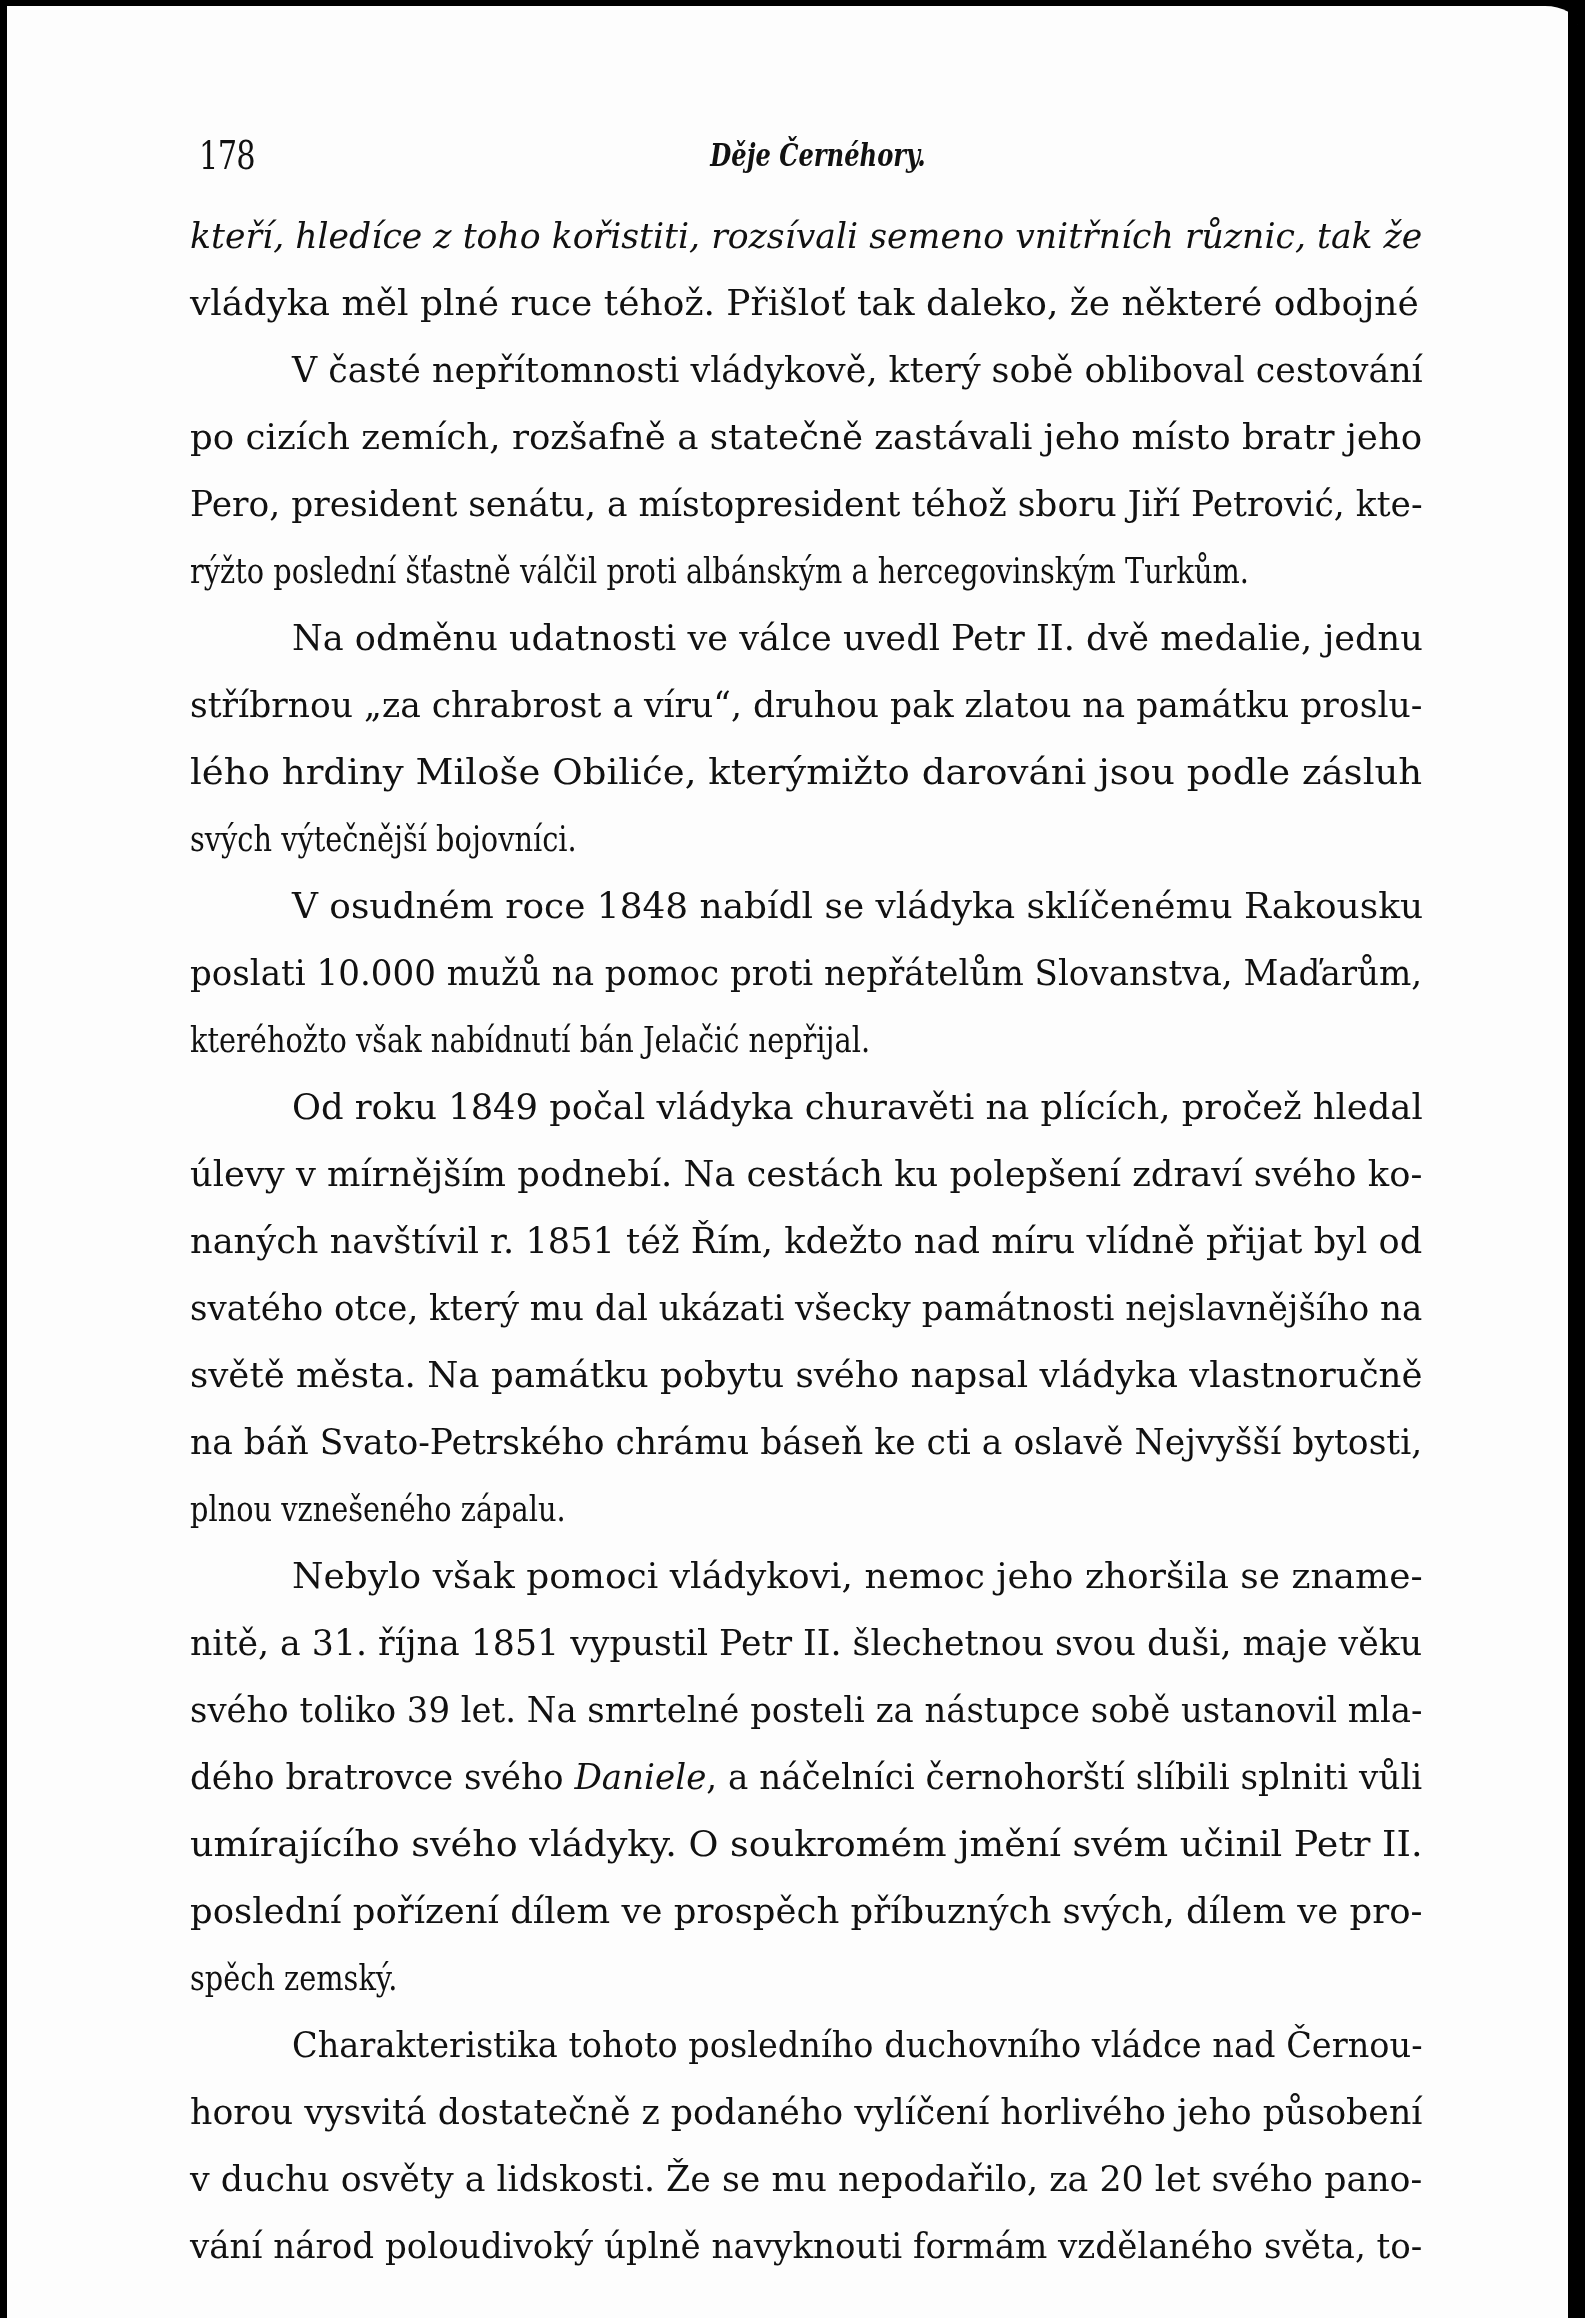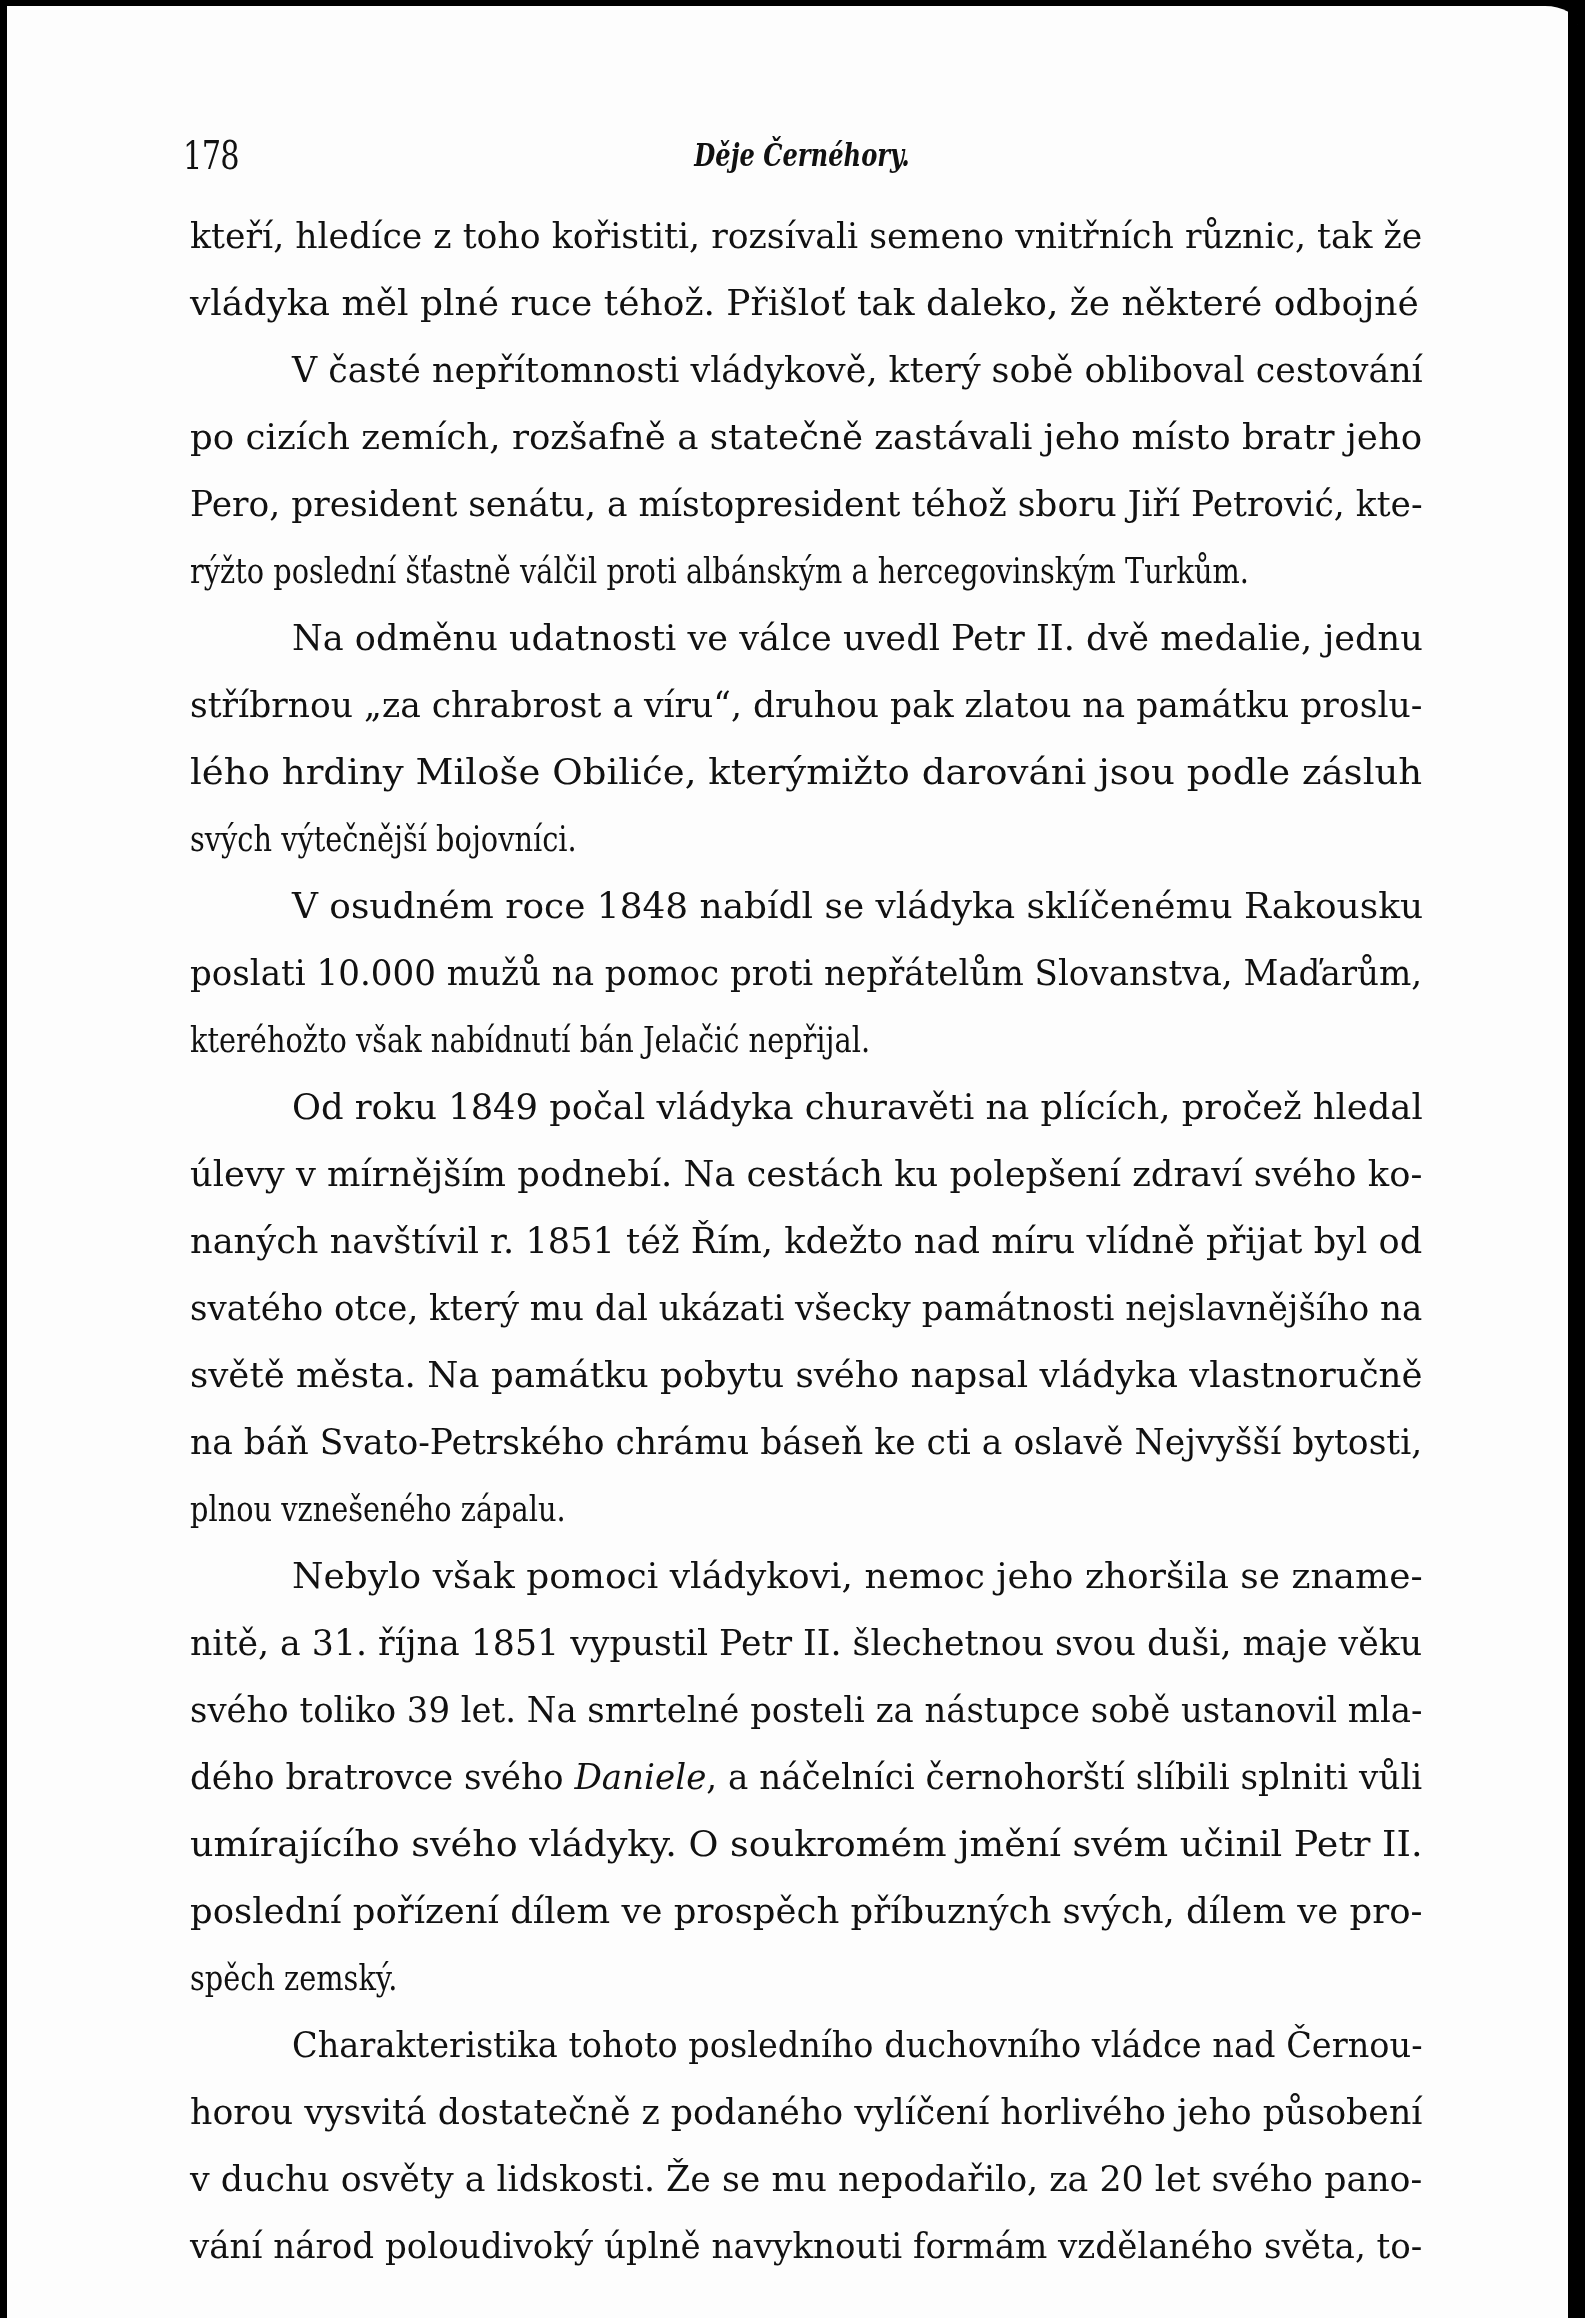--- a/index.html
+++ b/index.html
@@ -17,21 +17,21 @@
     border-top-right-radius: 32px 18.5px;
     border-bottom-right-radius: 42px 28px;
   }
   .page-edge-right {
     position: absolute;
     right: 0; top: 0; width: 8.8px; height: 100%;
     background: #000;
   }
   .running-head {
     position: absolute;
-    top: 124px; left: 176px; width: 1238px; height: 51px; text-decoration: underline;
+    top: 124px; left: 192px; width: 1238px; height: 51px; text-decoration: underline;
   }
   .page-number {
     position: absolute; left: 0; top: 0;
     font-size: 39px; line-height: 51px; color: #111;
     transform: scaleX(0.78); transform-origin: left center;
     letter-spacing: -0.9px;
   }
   .header-title {
     position: absolute; left: 0; width: 100%; top: 0;
     text-align: center;
@@ -64,21 +64,21 @@
 
 <div class="page">
   <div class="page-edge-right"></div>
   <div class="running-head">
     <span class="page-number">178</span>
     <div class="header-title">Děje Černéhory.</div>
   </div>
 </div>
 
 <div class="text-block" id="text-block">
-    <div class="line" style="text-align: left;"><span class="fit" style="transform: scaleX(0.9632);">kteří, hledíce z toho kořistiti, rozsívali semeno vnitřních různic, tak že</span></div>
+    <div class="line" style="text-align: left; font-style: italic;"><span class="fit" style="transform: scaleX(0.9632);">kteří, hledíce z toho kořistiti, rozsívali semeno vnitřních různic, tak že</span></div>
     <div class="line" style="text-align: left;"><span class="fit" style="transform: scaleX(1.0004);">vládyka měl plné ruce téhož. Přišloť tak daleko, že některé odbojné</span></div>
     <div class="line indent" style="text-align: left;"><span class="fit" style="transform: scaleX(0.9672);">V časté nepřítomnosti vládykově, který sobě obliboval cestování</span></div>
     <div class="line" style="text-align: right;"><span class="fit" style="transform: scaleX(0.9896);">po cizích zemích, rozšafně a statečně zastávali jeho místo bratr jeho</span></div>
     <div class="line" style="text-align: left;"><span class="fit" style="transform: scaleX(0.957);">Pero, president senátu, a místopresident téhož sboru Jiří Petrović, kte-</span></div>
     <div class="line last" style="text-align: left;"><span class="fit" style="transform: scaleX(0.8);">rýžto poslední šťastně válčil proti albánským a hercegovinským Turkům.</span></div>
     <div class="line indent" style="text-align: left;"><span class="fit" style="transform: scaleX(0.9757);">Na odměnu udatnosti ve válce uvedl Petr II. dvě medalie, jednu</span></div>
     <div class="line" style="text-align: left;"><span class="fit" style="transform: scaleX(0.9594);">stříbrnou „za chrabrost a víru“, druhou pak zlatou na památku proslu-</span></div>
     <div class="line" style="text-align: left;"><span class="fit" style="transform: scaleX(1.0297);">lého hrdiny Miloše Obiliće, kterýmižto darováni jsou podle zásluh</span></div>
     <div class="line last" style="text-align: left;"><span class="fit" style="transform: scaleX(0.8);">svých výtečnější bojovníci.</span></div>
     <div class="line indent" style="text-align: left;"><span class="fit" style="transform: scaleX(0.9972);">V osudném roce 1848 nabídl se vládyka sklíčenému Rakousku</span></div>

